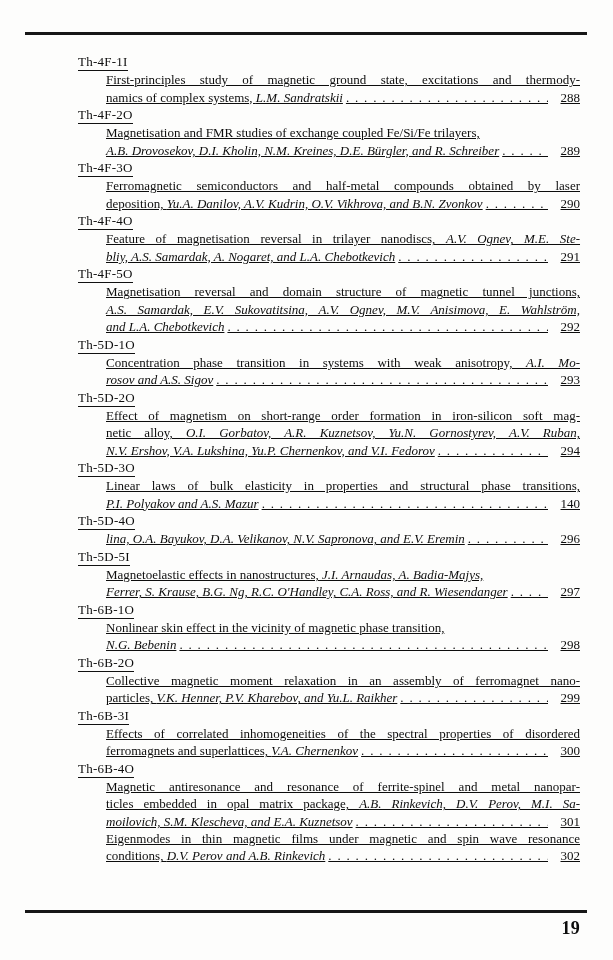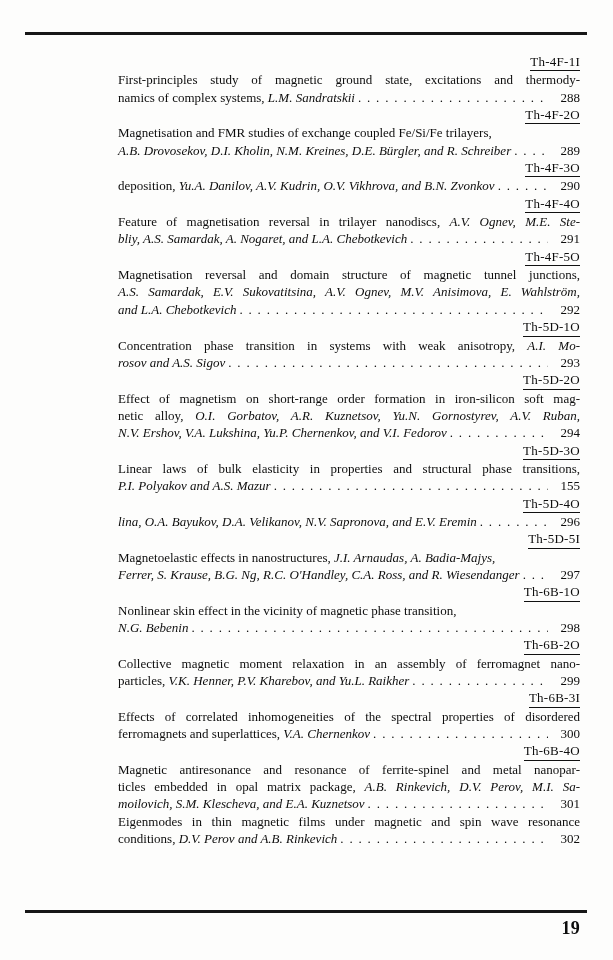--- a/index.html
+++ b/index.html
@@ -26,28 +26,28 @@
   .rule.top { top: 32px; }
   .rule.bottom { top: 910px; }
   .entries {
     position: absolute;
     top: 53px;
     left: 78px;
     width: 502px;
     font-size: 13px;
     line-height: 17.35px;
   }
-  .code { text-align: right; }
+  .code { text-align: left; }
   .code-text {
     display: inline-block;
     border-bottom: 1.4px solid #111;
     padding-bottom: 0px;
     letter-spacing: 0.25px;
   }
-  .line { margin-left: 40px; }
+  .line { margin-left: 28px; text-decoration: underline; }
   .line.stretch {
     text-align: justify;
     text-align-last: justify;
     white-space: nowrap;
   }
   .line.last {
     display: flex;
     align-items: flex-end;
   }
   .line.last .ltext { white-space: pre; flex: 0 0 auto; }
@@ -94,20 +94,21 @@
         <div class="code"><span class="code-text">Th-4F-2O</span></div>
         <div class="line"><span class="ltext"><span>Magnetisation and FMR studies of exchange coupled Fe/Si/Fe trilayers,</span></span></div>
         <div class="line last">
           <span class="ltext"><i>A.B. Drovosekov, D.I. Kholin, N.M. Kreines, D.E. Bürgler, and R. Schreiber</i></span>
           <span class="dots">. . . . . . . . . . . . . . . . . . . . . . . . . . . . . . . . . . . . . . . . . . . . . . . . . . . . . . . . . . . . . . . . . . . . . . . . . . . . . . . . . . . . . . . . . . </span>
           <span class="pg">289</span>
         </div>
       </div>
       <div class="entry">
         <div class="code"><span class="code-text">Th-4F-3O</span></div>
+        <div class="line stretch"><span class="ltext"><span>Ferromagnetic semiconductors and half-metal compounds obtained by laser</span></span></div>
         <div class="line last">
           <span class="ltext"><span>deposition, </span><i>Yu.A. Danilov, A.V. Kudrin, O.V. Vikhrova, and B.N. Zvonkov</i></span>
           <span class="dots">. . . . . . . . . . . . . . . . . . . . . . . . . . . . . . . . . . . . . . . . . . . . . . . . . . . . . . . . . . . . . . . . . . . . . . . . . . . . . . . . . . . . . . . . . . </span>
           <span class="pg">290</span>
         </div>
       </div>
       <div class="entry">
         <div class="code"><span class="code-text">Th-4F-4O</span></div>
         <div class="line stretch"><span class="ltext"><span>Feature of magnetisation reversal in trilayer nanodiscs, </span><i>A.V. Ognev, M.E. Ste-</i></span></div>
         <div class="line last">
@@ -144,21 +145,21 @@
           <span class="dots">. . . . . . . . . . . . . . . . . . . . . . . . . . . . . . . . . . . . . . . . . . . . . . . . . . . . . . . . . . . . . . . . . . . . . . . . . . . . . . . . . . . . . . . . . . </span>
           <span class="pg">294</span>
         </div>
       </div>
       <div class="entry">
         <div class="code"><span class="code-text">Th-5D-3O</span></div>
         <div class="line stretch"><span class="ltext"><span>Linear laws of bulk elasticity in properties and structural phase transitions,</span></span></div>
         <div class="line last">
           <span class="ltext"><i>P.I. Polyakov and A.S. Mazur</i></span>
           <span class="dots">. . . . . . . . . . . . . . . . . . . . . . . . . . . . . . . . . . . . . . . . . . . . . . . . . . . . . . . . . . . . . . . . . . . . . . . . . . . . . . . . . . . . . . . . . . </span>
-          <span class="pg">155</span>
+          <span class="pg">140</span>
         </div>
       </div>
       <div class="entry">
         <div class="code"><span class="code-text">Th-5D-4O</span></div>
         <div class="line last">
           <span class="ltext"><i>lina, O.A. Bayukov, D.A. Velikanov, N.V. Sapronova, and E.V. Eremin</i></span>
           <span class="dots">. . . . . . . . . . . . . . . . . . . . . . . . . . . . . . . . . . . . . . . . . . . . . . . . . . . . . . . . . . . . . . . . . . . . . . . . . . . . . . . . . . . . . . . . . . </span>
           <span class="pg">296</span>
         </div>
       </div>

